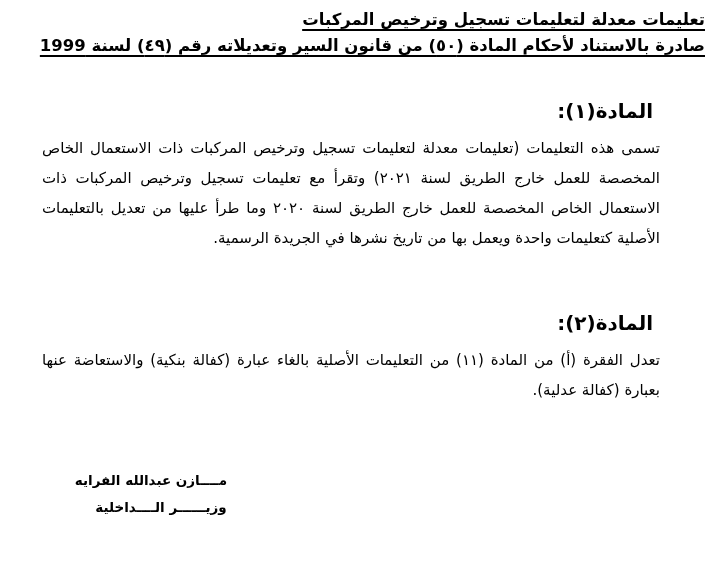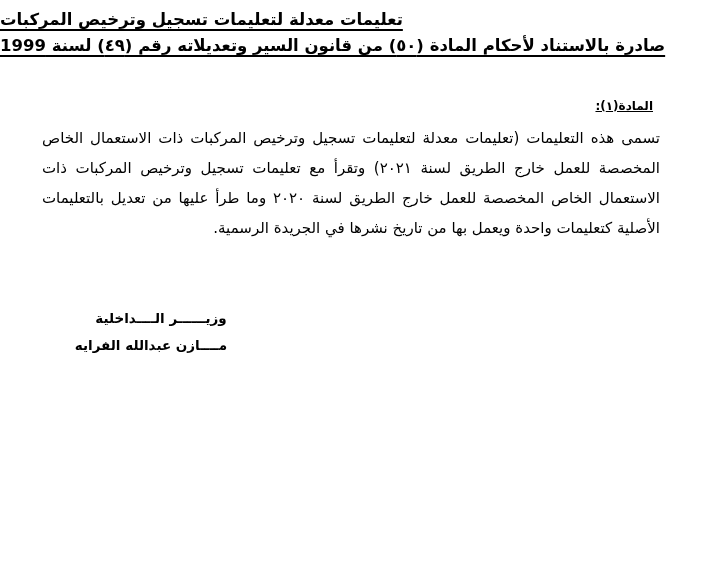--- a/index.html
+++ b/index.html
@@ -13,37 +13,36 @@
     height: 567px;
     background: #ffffff;
     color: #000000;
     direction: rtl;
     overflow: hidden;
     box-sizing: border-box;
     padding-top: 7px;
     font-family: "DejaVu Sans", sans-serif;
   }
   .doc-header {
-    text-align: left;
+    text-align: right;
   }
   .h-line {
     font-size: 16.5px;
     font-weight: 800;
     line-height: 26px;
     text-decoration: underline;
     text-decoration-thickness: 2px;
     text-underline-offset: 4px;
     letter-spacing: 0px;
     white-space: nowrap;
   }
   .article-label {
-    font-size: 12px;
+    font-size: 20px;
     font-weight: bold;
     padding-right: 52px;
-    text-decoration: underline;
   }
   .article-1 .article-label { margin-top: 40px; }
   .article-2 .article-label { margin-top: 58px; }
   .article-body {
     font-size: 15px;
     font-weight: normal;
     line-height: 30px;
     text-align: justify;
     margin: 10px 45px 0 42px;
   }
@@ -66,19 +65,23 @@
   <header class="doc-header">
     <div class="h-line">تعليمات معدلة لتعليمات تسجيل وترخيص المركبات</div>
     <div class="h-line">صادرة بالاستناد لأحكام المادة (٥٠) من قانون السير وتعديلاته رقم (٤٩) لسنة 1999</div>
   </header>
 
   <section class="article article-1">
     <div class="article-label">المادة(١):</div>
     <p class="article-body">تسمى هذه التعليمات (تعليمات معدلة لتعليمات تسجيل وترخيص المركبات ذات الاستعمال الخاص المخصصة للعمل خارج الطريق لسنة ٢٠٢١) وتقرأ مع تعليمات تسجيل وترخيص المركبات ذات الاستعمال الخاص المخصصة للعمل خارج الطريق لسنة ٢٠٢٠ وما طرأ عليها من تعديل بالتعليمات الأصلية كتعليمات واحدة ويعمل بها من تاريخ نشرها في الجريدة الرسمية.</p>
   </section>
 
+  <section class="article article-2">
+    <div class="article-label">المادة(٢):</div>
+    <p class="article-body">تعدل الفقرة (أ) من المادة (١١) من التعليمات الأصلية بالغاء عبارة (كفالة بنكية) والاستعاضة عنها بعبارة (كفالة عدلية).</p>
+  </section>
 
   <footer class="signature">
+    <div>مــــازن عبدالله الفرايه</div>
     <div>وزيــــــر الــــداخلية</div>
-    <div>مــــازن عبدالله الفرايه</div>
   </footer>
 
 </div>
 
 </body></html>

